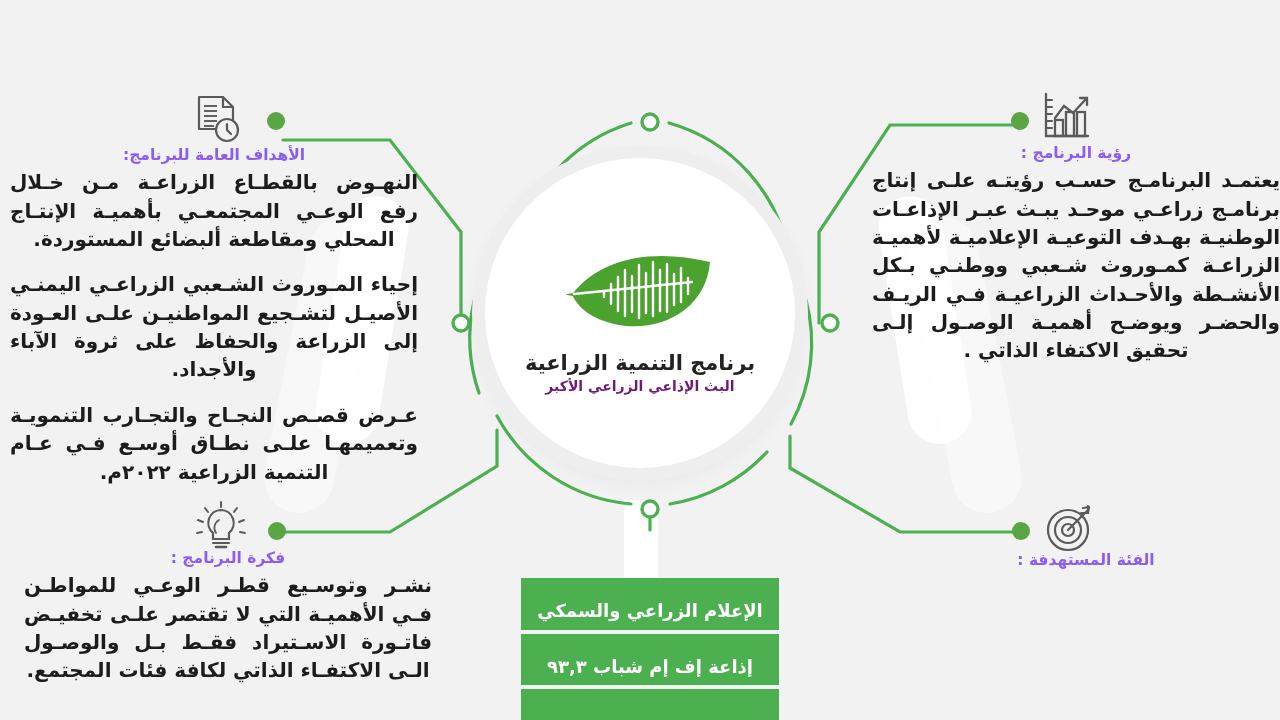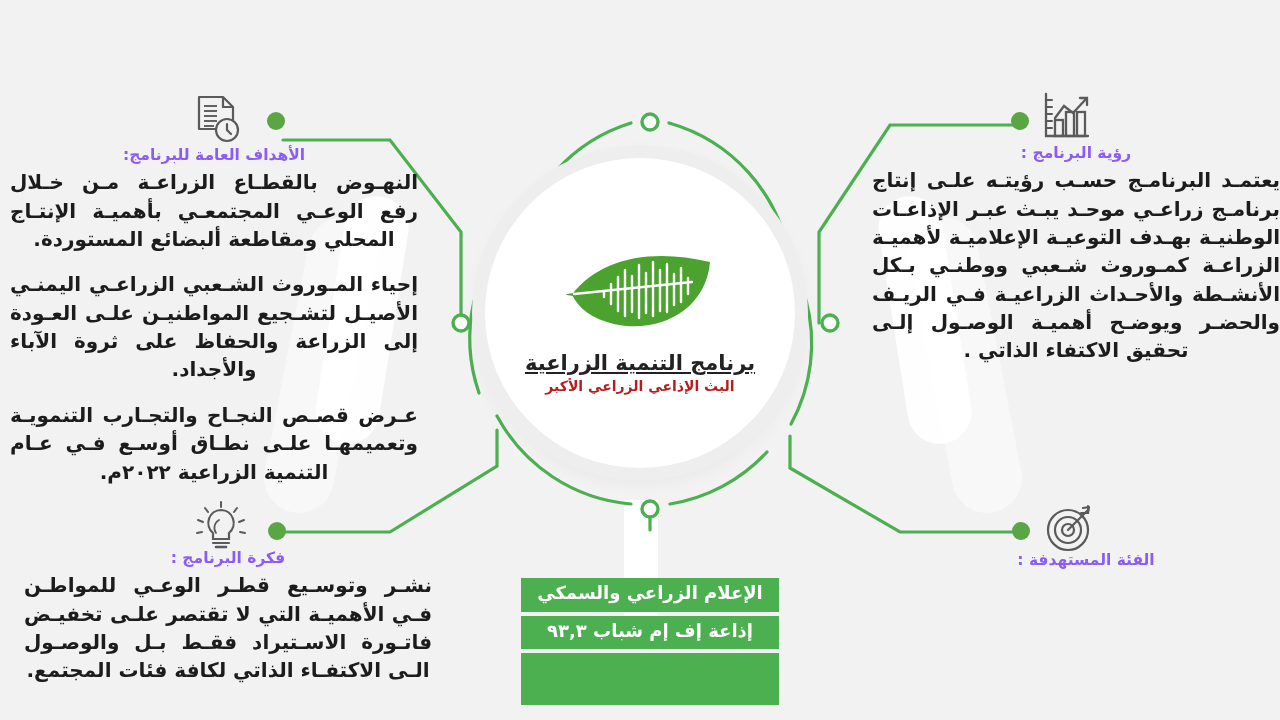--- a/index.html
+++ b/index.html
@@ -82,26 +82,25 @@
     justify-content: center;
   }
   .leaf-wrap { width: 160px; height: 106px; margin-bottom: 12px; }
   .center-title {
     font-size: 21px;
     font-weight: bold;
     color: #222222;
     line-height: 1.25;
     text-align: right;
     letter-spacing: -.2px;
-    text-decoration: underline;
   }
   .center-sub {
     font-size: 14px;
     font-weight: bold;
-    color: #b91c1c;
+    color: #701a75;
     text-align: center;
     margin-top: 2px;
   }
 
   
   #wires {
     position: absolute;
     left: 0; top: 0;
     width: 1280px; height: 720px;
     pointer-events: none;
@@ -146,21 +145,21 @@
     display: flex;
     flex-direction: column;
     gap: 4px;
   }
   .banner {
     background: #4caf50;
     color: #ffffff;
     font-size: 18px;
     font-weight: bold;
     text-align: center;
-    padding: 4px 8px 8px;
+    padding: 22px 8px 8px;
     line-height: 1.2;
   }
   .banner-blank { height: 52px; padding: 0; }
 </style>
 </head>
 <body>
 
 <div id="stage">
 
   <div class="blob blob-l2"></div>

